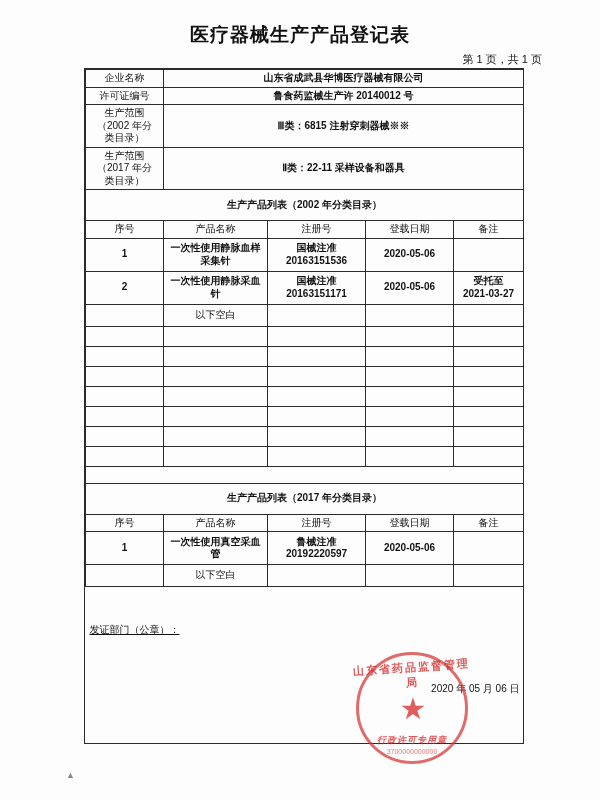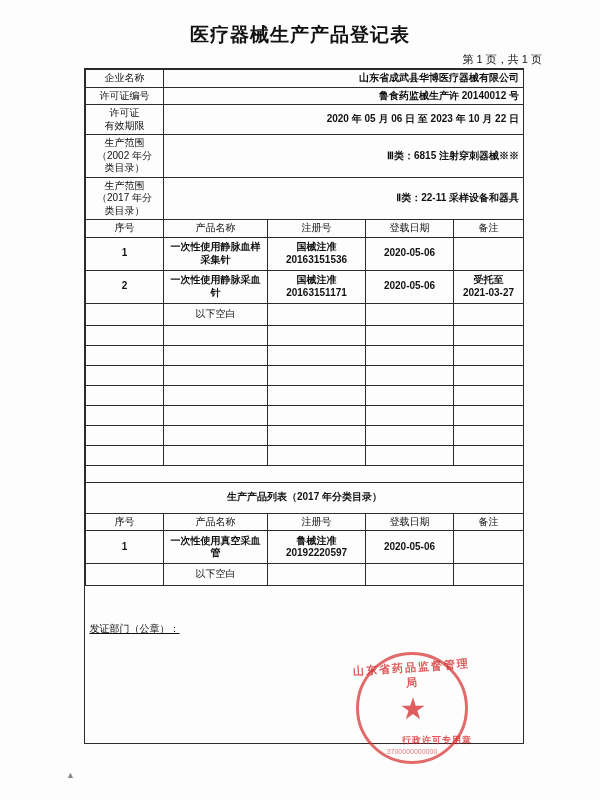--- a/index.html
+++ b/index.html
@@ -61,21 +61,21 @@
     vertical-align: middle;
     line-height: 1.25;
     color: #111;
   }
   .lbl {
     text-align: center;
     width: 78px;
     font-size: 10px;
   }
   .val {
-    text-align: right;
+    text-align: center;
     padding-left: 8px;
     font-weight: bold;
     font-size: 10.5px;
   }
   .section-head {
     text-align: center;
     font-weight: bold;
     font-size: 11px;
     height: 26px;
   }
@@ -138,25 +138,26 @@
     font-size: 11px;
     color: rgba(214, 48, 49, 0.8);
     letter-spacing: 2px;
     font-weight: bold;
     transform: rotate(-4deg);
   }
   .seal .arc-bottom {
     position: absolute;
     left: 0; top: 86px;
     width: 120px;
-    text-align: right;
+    text-align: center;
     font-size: 9px;
     color: rgba(214, 48, 49, 0.8);
     letter-spacing: 1px;
     font-weight: bold;
+    font-style: italic;
   }
   .seal .code {
     position: absolute;
     left: 0; top: 100px;
     width: 120px;
     text-align: center;
     font-size: 7px;
     color: rgba(214, 48, 49, 0.65);
   }
   .corner-mark {
@@ -188,37 +189,35 @@
       <tbody>
           <tr>
         <td class="lbl">企业名称</td>
         <td class="val" colspan="4">山东省成武县华博医疗器械有限公司</td>
       </tr>
       <tr>
         <td class="lbl">许可证编号</td>
         <td class="val" colspan="4">鲁食药监械生产许 20140012 号</td>
       </tr>
       <tr>
-        <td class="lbl" style="white-space:pre-line">许可证
-有效期限</td>
-        <td class="val" colspan="4">2020 年 05 月 06 日 至 2023 年 10 月 22 日</td>
-      </tr>
-      <tr>
         <td class="lbl" style="white-space:pre-line">生产范围
 （2002 年分
 类目录）</td>
         <td class="val" colspan="4">Ⅲ类：6815 注射穿刺器械※※</td>
       </tr>
       <tr>
         <td class="lbl" style="white-space:pre-line">生产范围
 （2017 年分
 类目录）</td>
         <td class="val" colspan="4">Ⅱ类：22-11 采样设备和器具</td>
       </tr>
 
+      <tr>
+        <td class="section-head" colspan="5">生产产品列表（2002 年分类目录）</td>
+      </tr>
 
       <tr>
         <td class="ctr">序号</td>
         <td class="ctr">产品名称</td>
         <td class="ctr">注册号</td>
         <td class="ctr">登载日期</td>
         <td class="ctr">备注</td>
       </tr>
 
       <tr>
@@ -331,20 +330,23 @@
 
       <tr>
         <td colspan="5" style="border:none; height:26px;"></td>
       </tr>
       <tr>
         <td colspan="5" class="issuer" style="border:none; height:22px;text-decoration:underline;">发证部门（公章）：</td>
       </tr>
       <tr>
         <td colspan="5" style="border:none; height:34px;"></td>
       </tr>
+      <tr>
+        <td colspan="5" class="date-line" style="border:none;">2020 年 05 月 06 日</td>
+      </tr>
     </tbody>
       </table>
   </div>
 
   <div class="seal">
     <div class="ring"></div>
     <div class="arc-top">山东省药品监督管理局</div>
     <div class="star">★</div>
     <div class="arc-bottom">行政许可专用章</div>
     <div class="code">3700000000000</div>

